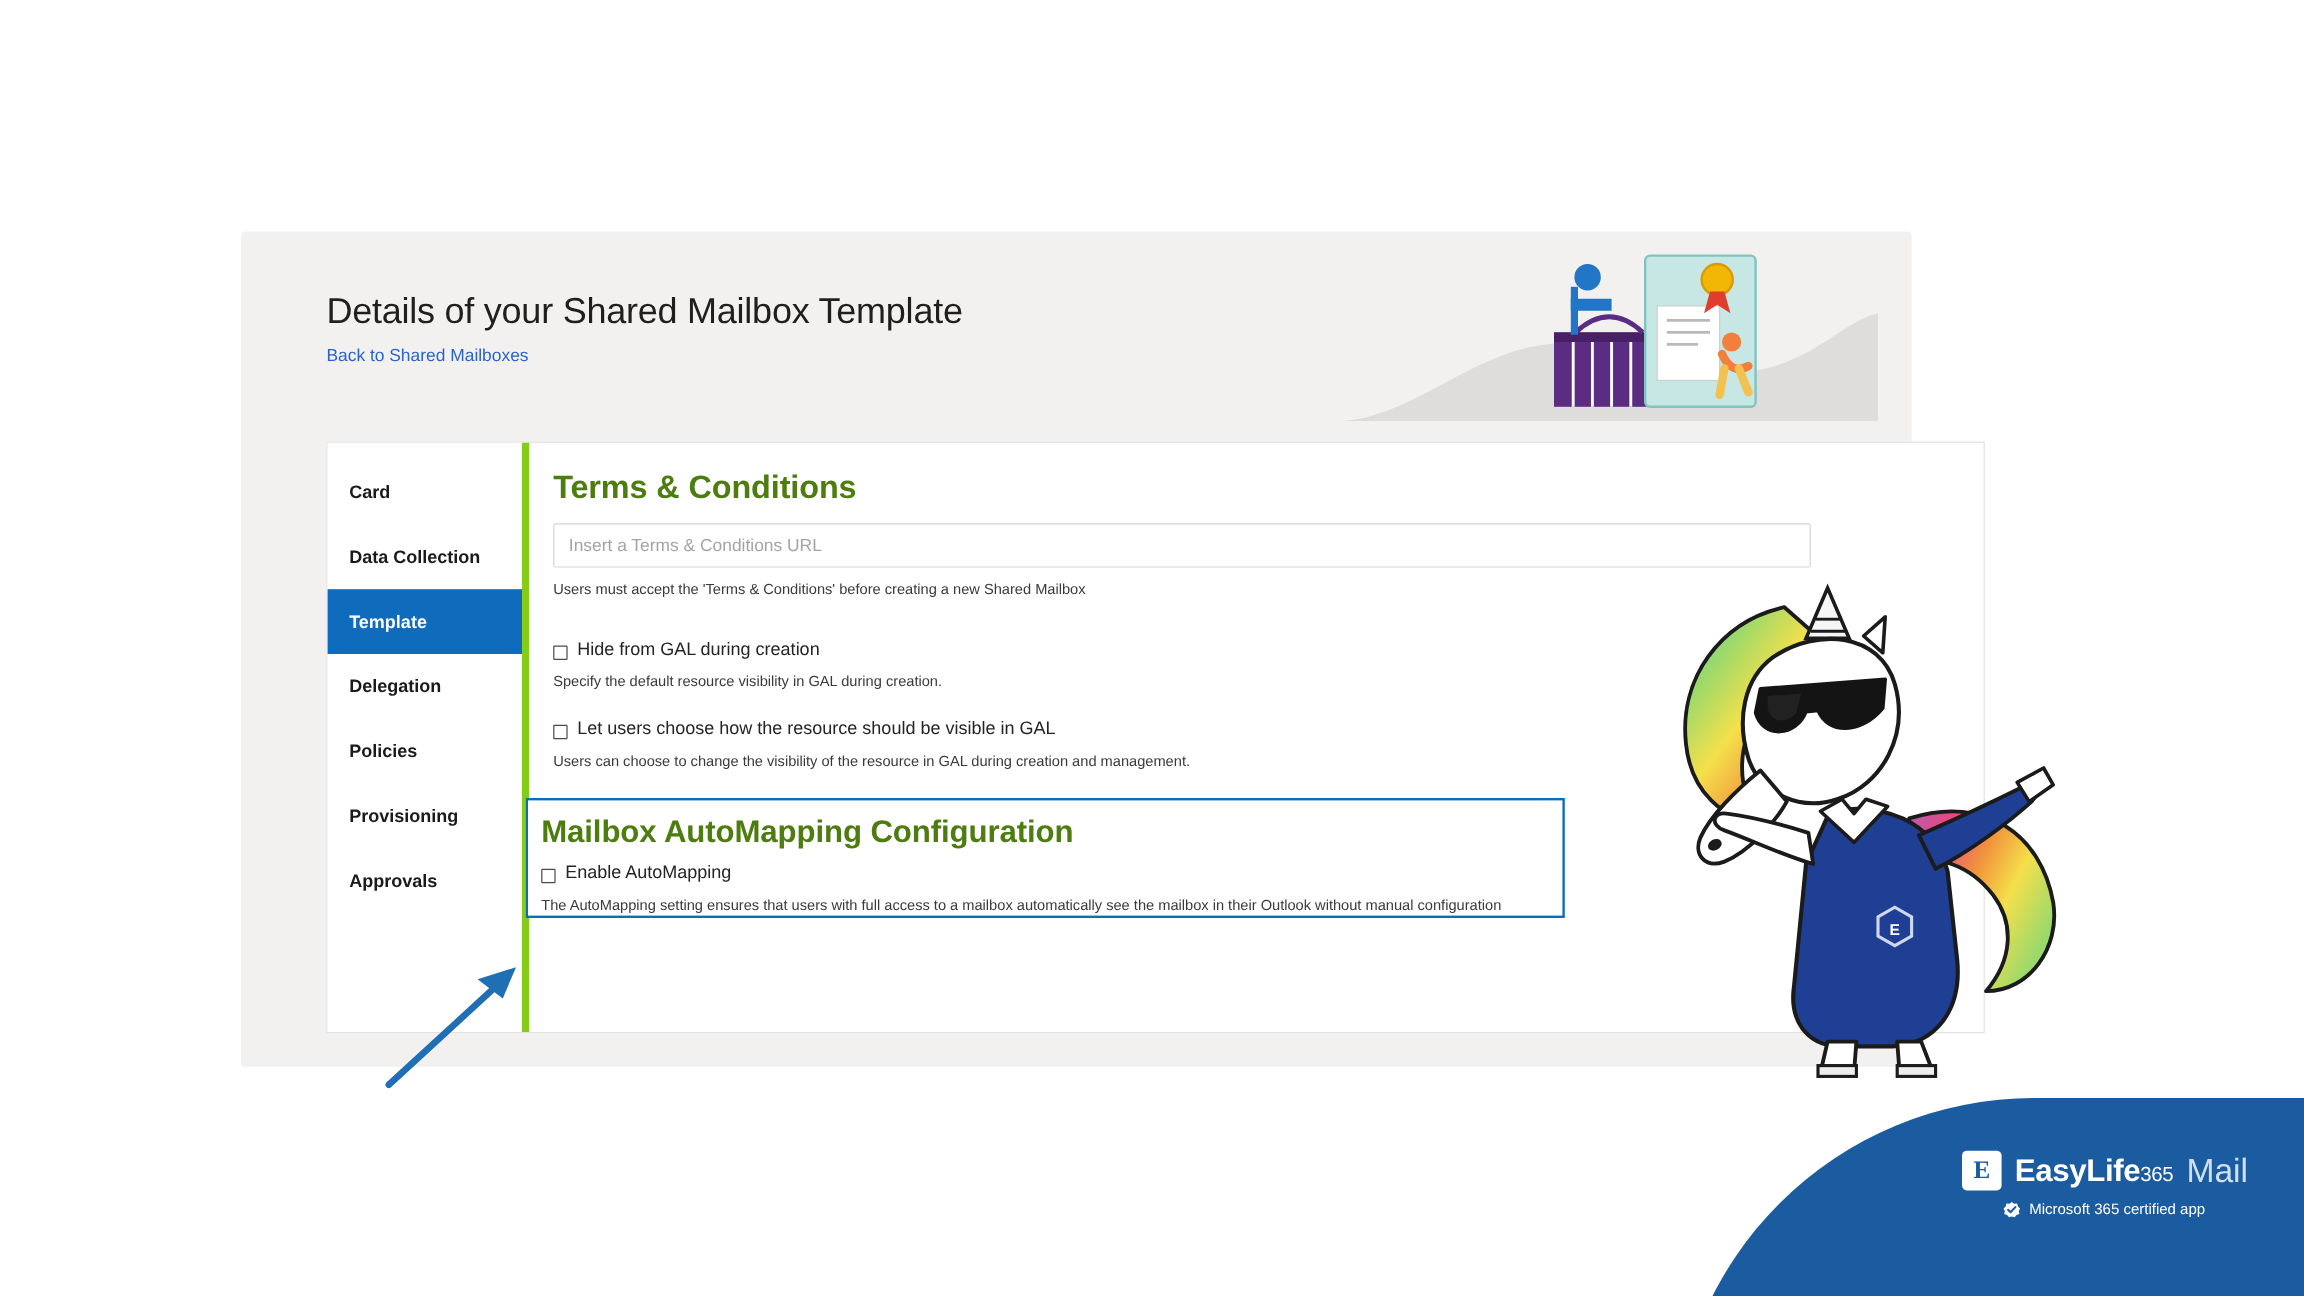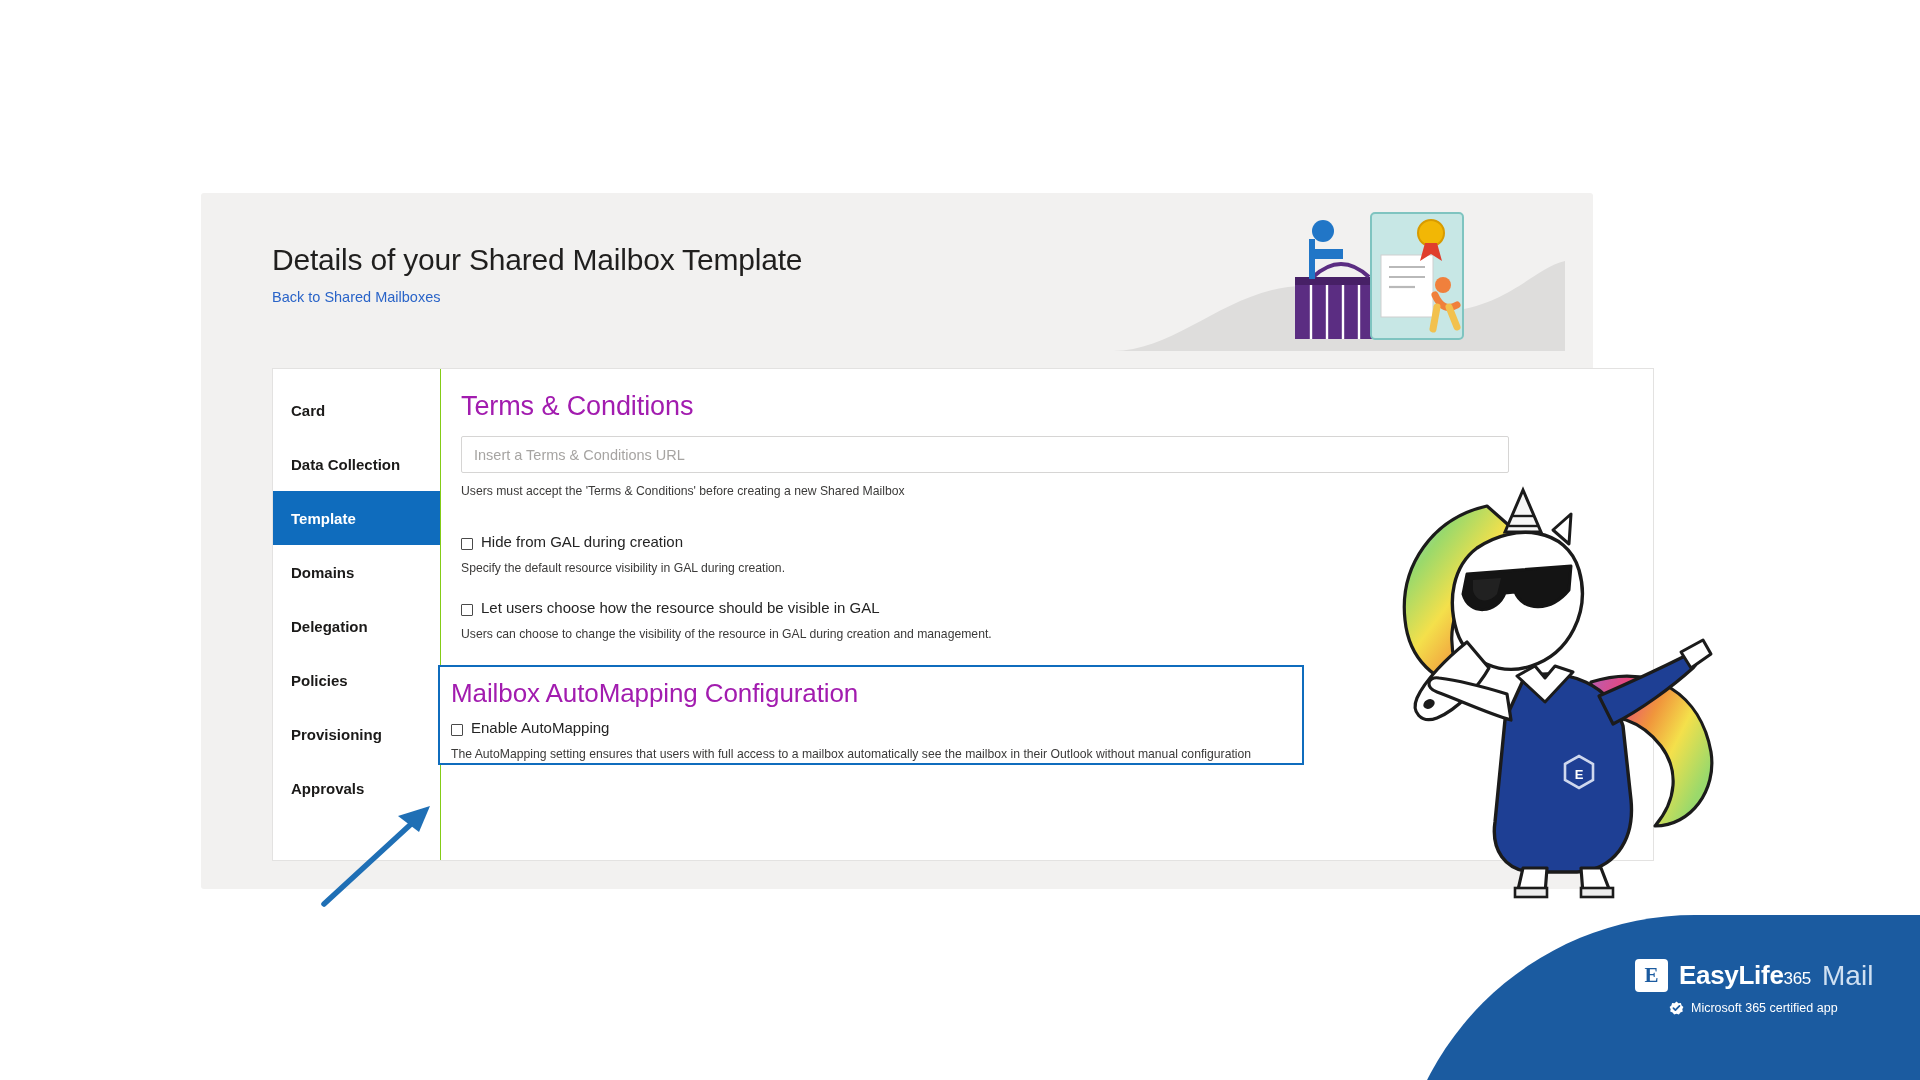--- a/index.html
+++ b/index.html
@@ -55,21 +55,21 @@
     width: 1382px; height: 493px;
     background: #ffffff;
     border: 1px solid #e3e2e1;
     display: flex;
   }
 
   
   .side-nav {
     width: 168px;
     flex: 0 0 168px;
-    border-right: 1px solid #84cc16;
+    border-right: 6px solid #84cc16;
     padding-top: 14px;
     background: #ffffff;
   }
   .nav-item {
     height: 54px;
     display: flex;
     align-items: center;
     padding-left: 18px;
     font-size: 15px;
     font-weight: 700;
@@ -84,22 +84,22 @@
 
   
   .form-pane {
     flex: 1;
     position: relative;
     padding: 22px 26px 0 20px;
   }
 
   .section-h {
     font-size: 27px;
-    font-weight: 400;
-    color: #a21caf;
+    font-weight: 700;
+    color: #4d7c0f;
     letter-spacing: -0.1px;
     white-space: nowrap;
   }
 
   .text-input {
     display: block;
     width: 1048px;
     height: 37px;
     margin-top: 14px;
     border: 1px solid #d6d5d4;
@@ -277,21 +277,20 @@
         <path d="M336 108 l8 20" stroke="#f2c14e" stroke-width="7" stroke-linecap="round"></path>
       </svg>
     </div>
 
     <div class="inner-panel">
 
       <nav class="side-nav">
         <div class="nav-item">Card</div>
         <div class="nav-item">Data Collection</div>
         <div class="nav-item active">Template</div>
-        <div class="nav-item">Domains</div>
         <div class="nav-item">Delegation</div>
         <div class="nav-item">Policies</div>
         <div class="nav-item">Provisioning</div>
         <div class="nav-item">Approvals</div>
       </nav>
 
       <div class="form-pane">
 
         <h2 class="section-h">Terms &amp; Conditions</h2>
         <input class="text-input" type="text" placeholder="Insert a Terms &amp; Conditions URL" style="">

